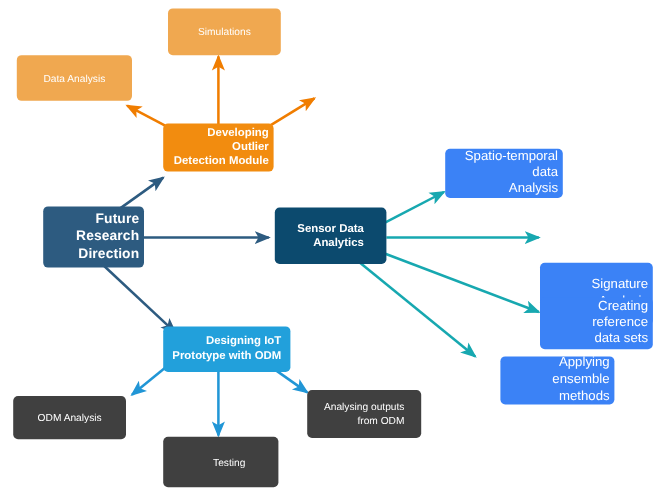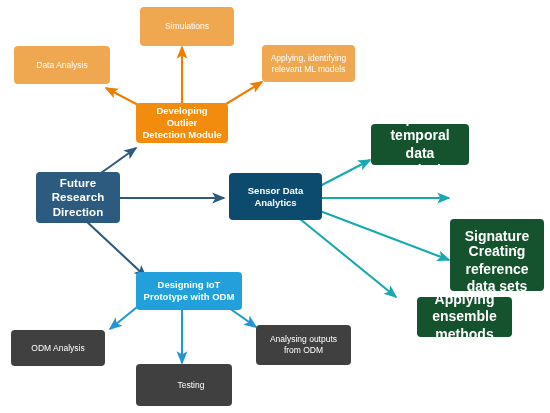--- a/index.html
+++ b/index.html
@@ -21,21 +21,21 @@
     left: 0;
     width: 550px;
     height: 413px;
   }
   .node {
     position: absolute;
     box-sizing: border-box;
     display: flex;
     align-items: center;
     justify-content: center;
-    text-align: center;
+    text-align: right;
     color: #ffffff;
     border-radius: 4px;
     padding: 2px 4px;
     line-height: 1.25;
     white-space: pre-line;
     z-index: 2;
   }
   .n-root {
     background: #2D5B80;
     font-weight: bold;
@@ -56,23 +56,23 @@
     background: #22A0DB;
     font-weight: bold;
     font-size: 9.5px;
   }
   .n-leaf-orange {
     background: #F0A850;
     font-weight: normal;
     font-size: 8.5px;
   }
   .n-leaf-teal {
-    background: #14532d;
-    font-weight: bold;
-    font-size: 14px;
+    background: #3b82f6;
+    font-weight: normal;
+    font-size: 11px;
   }
   .n-leaf-blue {
     background: #404040;
     font-weight: normal;
     font-size: 8.5px;
   }
 </style>
 </head>
 <body>
 
@@ -124,22 +124,20 @@
   <div class="node n-root" style="left:4px; top:172px; width:84px; height:51px;margin-left:32px;">Future Research
 Direction</div>
 
   <div class="node n-branch-orange" style="left:136px; top:103px; width:92px; height:40px;">Developing Outlier
 Detection Module</div>
 
   <div class="node n-leaf-orange" style="left:14px; top:46px; width:96px; height:38px;">Data Analysis</div>
 
   <div class="node n-leaf-orange" style="left:140px; top:7px; width:94px; height:39px;">Simulations</div>
 
-  <div class="node n-leaf-orange" style="left:262px; top:45px; width:93px; height:37px;">Applying, identifying
-relevant  ML models</div>
 
   <div class="node n-branch-teal" style="left:229px; top:173px; width:93px; height:47px;">Sensor Data
 Analytics</div>
 
   <div class="node n-leaf-teal" style="left:371px; top:124px; width:98px; height:41px;">Spatio-temporal data
 Analysis</div>
 
   <div class="node n-leaf-teal" style="left:450px; top:178px; width:94px; height:52px;margin-top:41px;">Signature Analysis</div>
 
   <div class="node n-leaf-teal" style="left:450px; top:248px; width:94px; height:43px;">Creating reference

